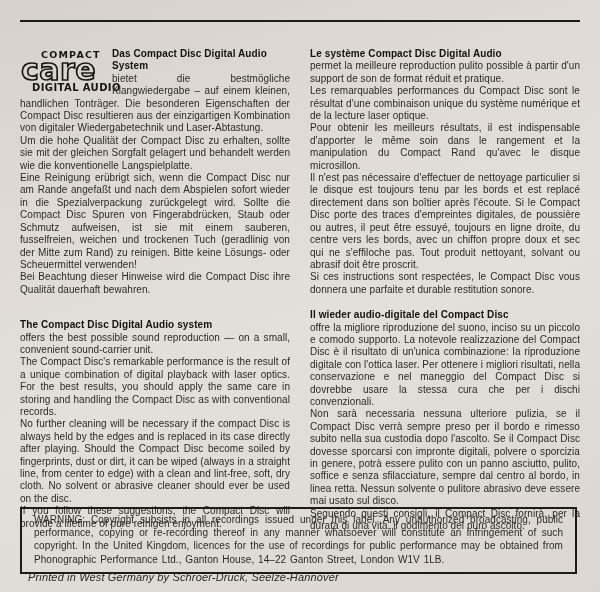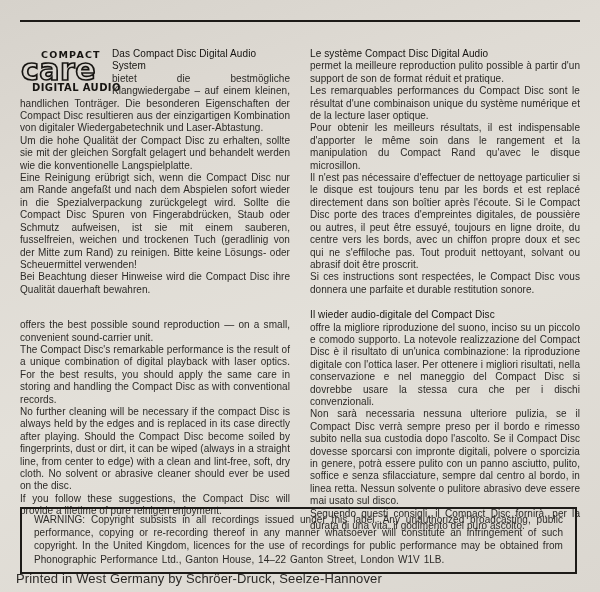--- a/index.html
+++ b/index.html
@@ -8,21 +8,21 @@
     font-family:"Liberation Sans","DejaVu Sans",sans-serif;
     background:linear-gradient(160deg,#d6d2cb 0%,#dfdbd4 28%,#e3e0d9 55%,#dbd7d0 100%);
     overflow:hidden;
   }
   .page{position:relative;width:600px;height:592px;color:#2a2825;}
   .top-rule{position:absolute;top:20px;left:20px;width:560px;height:2px;background:#1d1b18;}
   .columns{position:absolute;top:48px;left:20px;width:560px;display:flex;gap:20px;}
   .col{width:270px;}
   section{display:block;}
   .sec-heading{
-    font-size:10px;font-weight:400;color:#14120f;
+    font-size:10px;font-weight:700;color:#14120f;
     margin:0;line-height:12.4px;letter-spacing:0.1px;
   }
   .body-par{
     margin:0;font-size:10px;line-height:12.4px;
     text-align:justify;letter-spacing:0.05px;color:#2c2a27;
   }
   .sec-english{margin-top:23px;}
   .sec-italian{margin-top:13px;}
 
   
@@ -44,22 +44,22 @@
 
   .warning-box{
     position:absolute;top:507px;left:20px;width:557px;box-sizing:border-box;
     border:2px solid #1d1b18;padding:4px 12px 6px;background:transparent;
   }
   .warning-text{
     margin:0;font-size:10px;line-height:13.2px;text-align:justify;
     letter-spacing:0.05px;color:#2c2a27;word-spacing:1px;
   }
   .footer-credit{
-    position:absolute;top:571px;left:16px;font-size:13px;
-    letter-spacing:0.15px;color:#2c2a27;
+    position:absolute;top:571px;left:28px;font-size:11px;
+    letter-spacing:0.15px;color:#2c2a27;font-style:italic;
   }
 </style>
 </head>
 <body>
 
 <div class="page">
 
   <div class="top-rule"></div>
 
   <div class="columns">
@@ -72,20 +72,21 @@
           <div class="logo-digital">DIGITAL AUDIO</div>
         </div>
         <h2 class="sec-heading">Das Compact Disc Digital Audio System</h2>
         <p class="body-par">bietet die bestmögliche Klangwiedergabe – auf einem kleinen, handlichen Tonträger. Die besonderen Eigenschaften der Compact Disc resultieren aus der einzigartigen Kombination von digitaler Wiedergabetechnik und Laser-Abtastung.</p>
         <p class="body-par">Um die hohe Qualität der Compact Disc zu erhalten, sollte sie mit der gleichen Sorgfalt gelagert und behandelt werden wie die konventionelle Langspielplatte.</p>
         <p class="body-par">Eine Reinigung erübrigt sich, wenn die Compact Disc nur am Rande angefaßt und nach dem Abspielen sofort wieder in die Spezialverpackung zurückgelegt wird. Sollte die Compact Disc Spuren von Fingerabdrücken, Staub oder Schmutz aufweisen, ist sie mit einem sauberen, fusselfreien, weichen und trockenen Tuch (geradlinig von der Mitte zum Rand) zu reinigen. Bitte keine Lösungs- oder Scheuermittel verwenden!</p>
         <p class="body-par">Bei Beachtung dieser Hinweise wird die Compact Disc ihre Qualität dauerhaft bewahren.</p>
       </section>
 
       <section class="sec-english">
+        <h2 class="sec-heading">The Compact Disc Digital Audio system</h2>
         <p class="body-par">offers the best possible sound reproduction — on a small, convenient sound-carrier unit.</p>
         <p class="body-par">The Compact Disc's remarkable performance is the result of a unique combination of digital playback with laser optics. For the best results, you should apply the same care in storing and handling the Compact Disc as with conventional records.</p>
         <p class="body-par">No further cleaning will be necessary if the compact Disc is always held by the edges and is replaced in its case directly after playing. Should the Compact Disc become soiled by fingerprints, dust or dirt, it can be wiped (always in a straight line, from center to edge) with a clean and lint-free, soft, dry cloth. No solvent or abrasive cleaner should ever be used on the disc.</p>
         <p class="body-par">If you follow these suggestions, the Compact Disc will provide a lifetime of pure reinigen enjoyment.</p>
       </section>
     </div>
 
     <div class="col">
       <section class="sec-french">
         <h2 class="sec-heading">Le système Compact Disc Digital Audio</h2>

